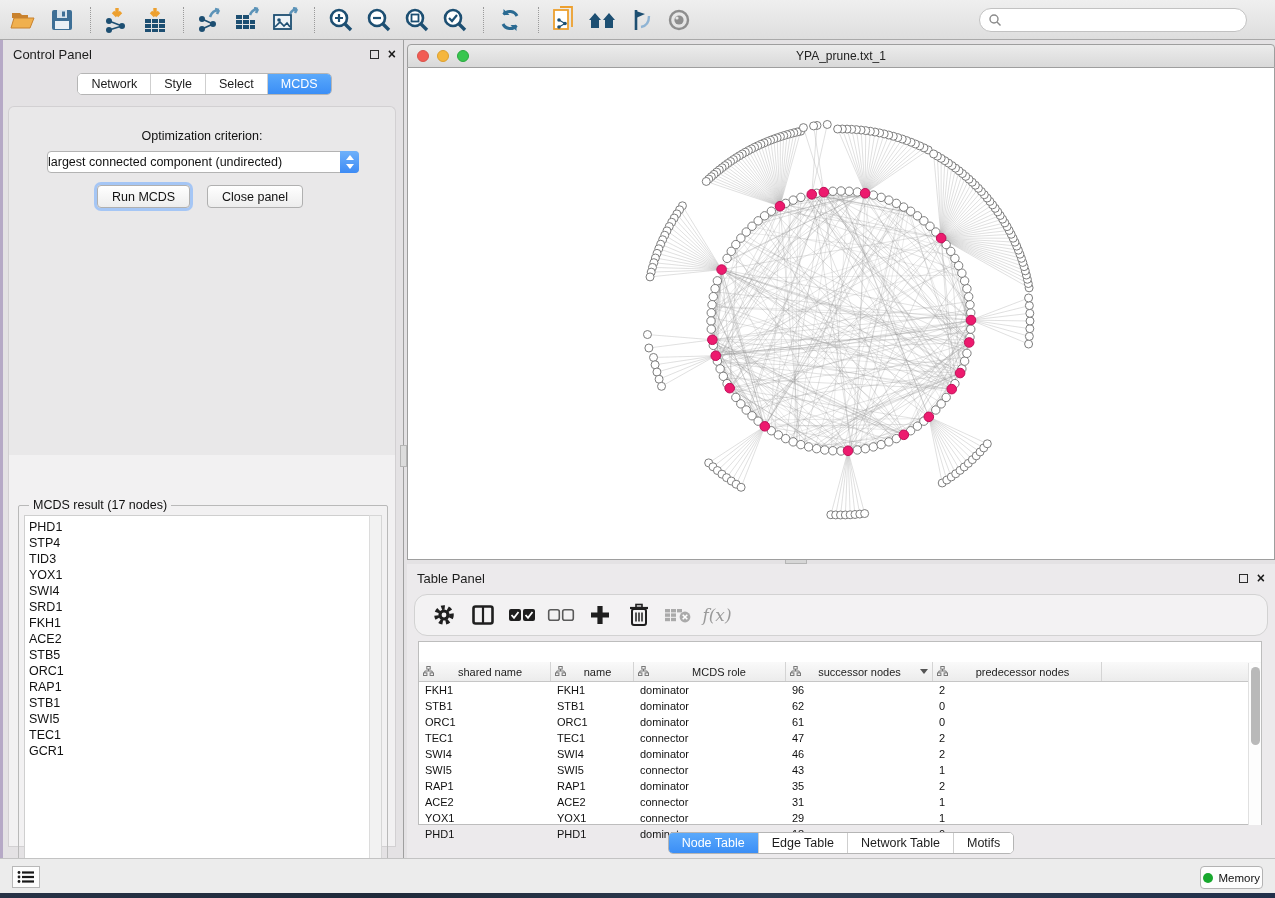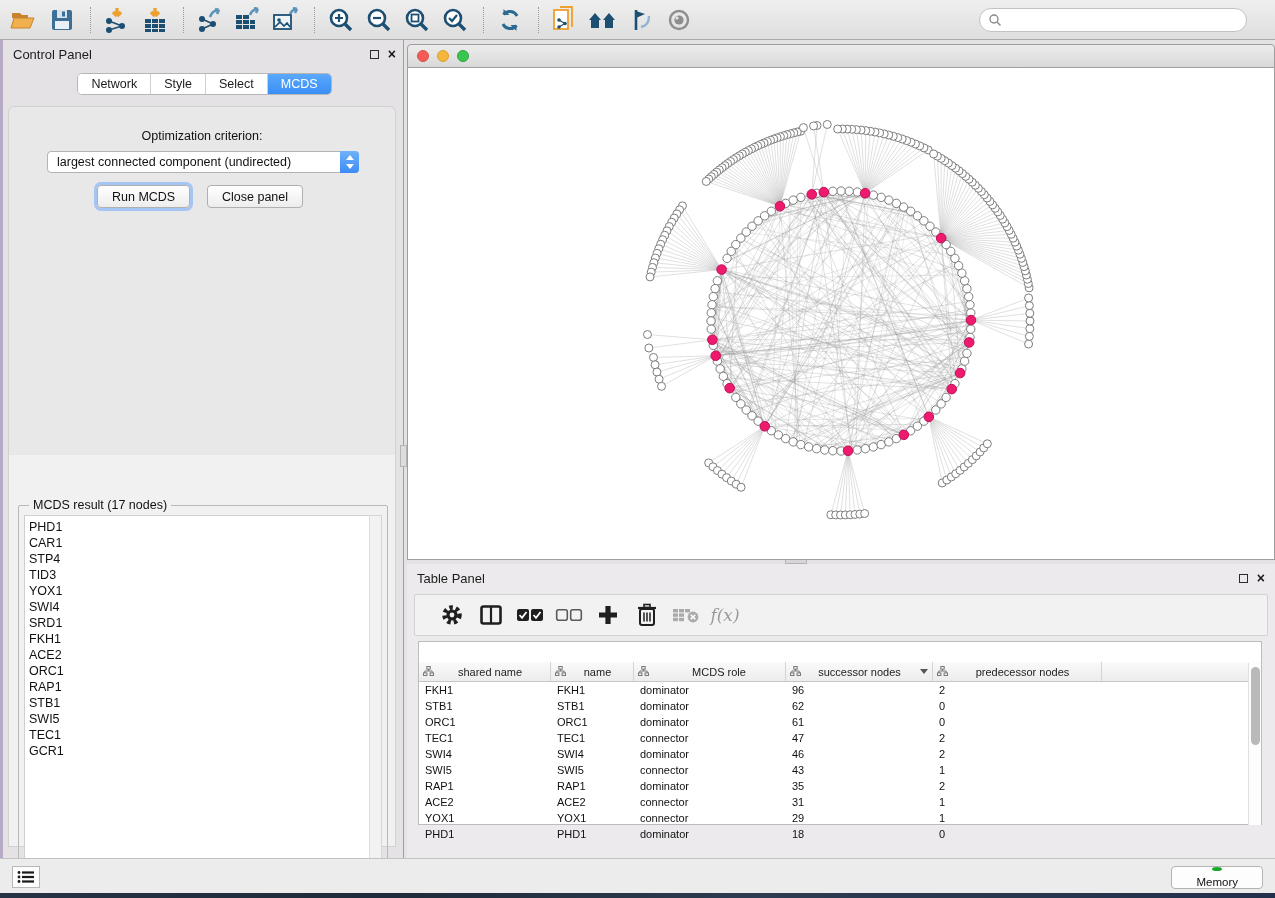--- a/index.html
+++ b/index.html
@@ -38,21 +38,21 @@
   .seg-tab.active { background:linear-gradient(#5aa9fb,#3b8ef6); color:#fff; }
   #cp-tabs-row { position:absolute; left:0; top:33px; width:100%; text-align:center; }
 
   #cp-body { position:absolute; left:5px; top:55px; width:388px; height:360px;
     background:#e9e8e9; border:1px solid #d2d0d2; border-radius:6px 6px 0 0; border-bottom:none;margin-top:11px; }
   #cp-lower { position:absolute; left:5px; top:415px; width:388px; height:392px;
     background:#f2f1f2; border:1px solid #d2d0d2; border-top:none; }
   #opt-label { position:absolute; top:22px; width:100%; text-align:center; font-size:12.5px; color:#111; }
   #opt-select { position:absolute; left:38px; top:44px; width:312px; height:22px; background:#fff;
     border:1px solid #b3b3b3; border-radius:4px; display:flex; align-items:center; }
-  #opt-select .val { flex:1; font-size:12.5px; padding-left:9px; color:#111; white-space:nowrap; }
+  #opt-select .val { flex:1; font-size:12.5px; color:#111; white-space:nowrap; }
   .stepper { width:19px; height:22px; margin:-1px -1px 0 0; border-radius:0 4px 4px 0;
     background:linear-gradient(#6fb1fa,#3d8bf5); position:relative; }
   .stepper:before, .stepper:after { content:""; position:absolute; left:5.5px; border-left:4px solid transparent; border-right:4px solid transparent; }
   .stepper:before { top:4px; border-bottom:5px solid #fff; }
   .stepper:after { bottom:4px; border-top:5px solid #fff; }
   .push-btn { height:23px; padding:0 14px; font-size:12.5px; color:#111;
     background:linear-gradient(#ffffff,#ededed); border:1px solid #b0b0b0; border-radius:4px; }
   #run-btn { position:absolute; left:88px; top:78px; box-shadow:0 0 0 3px rgba(110,170,255,.55); }
   #closep-btn { position:absolute; left:198px; top:78px; }
 
@@ -78,21 +78,21 @@
   .tl { width:12px; height:12px; border-radius:50%; margin-left:8px; display:inline-block; }
   #tl-red { background:#f25c54; border:1px solid #d8544b; margin-left:9px; }
   #tl-yellow { background:#f5b63d; border:1px solid #dca02e; }
   #tl-green { background:#38c64f; border:1px solid #2aa83f; }
   #net-title { position:absolute; left:0; width:100%; text-align:center; font-size:12px; font-weight:500; color:#222; }
   #net-canvas { height:492px; background:#fff; border:1px solid #9e9e9e; border-top:none; }
 
   
   #table-panel { position:absolute; left:407px; top:564px; width:868px; height:294px; background:#eceaec; }
   #tbl-toolbar { position:absolute; left:7px; top:30px; width:854px; height:42px;
-    background:#f3f2f3; border:1px solid #d2d2d2; border-radius:2px; display:flex; align-items:center; padding-left:20px; }
+    background:#f3f2f3; border:1px solid #d2d2d2; border-radius:13px; display:flex; align-items:center; padding-left:12px; }
   .ttbtn { width:34px; height:34px; border:none; background:transparent; display:flex; align-items:center; justify-content:center; margin-right:5px; }
   .fx-label { font-family:"DejaVu Serif", serif; font-style:italic; font-size:17px; color:#9a9a9a; }
 
   #tbl { position:absolute; left:11px; top:77px; width:844px; height:184px; background:#fff; border:1px solid #bdbdbd; }
   #tbl-head { display:flex; height:20px; background:linear-gradient(#fafafa,#ececec); border-bottom:1px solid #c6c6c6;margin-top:20px; }
   .th { display:flex; align-items:center; border-right:1px solid #d4d4d4; font-size:11px; color:#222; position:relative; padding:0 4px; }
   .th .lbl { margin:0 auto; }
   .th .hier { flex:0 0 auto; }
   .chev { width:0; height:0; border-left:4px solid transparent; border-right:4px solid transparent; border-top:5px solid #555; margin-left:2px; }
   #tbl-body { position:relative; }
@@ -100,21 +100,21 @@
   .td { font-size:11px; color:#111; padding:0 6px; white-space:nowrap; overflow:hidden; }
   .td.num { text-align:left; padding-right:14px; }
   #tbl-scroll { position:absolute; right:0; top:21px; width:13px; height:162px; background:#fdfdfd; border-left:1px solid #e0e0e0; }
   #tbl-thumb { position:absolute; left:2px; top:4px; width:9px; height:78px; background:#b9b9b9; border-radius:5px; }
   #tbl-tabs-row { position:absolute; left:0; top:268px; width:100%; text-align:center; }
 
   
   #status-bar { position:absolute; left:0; top:858px; width:1275px; height:35px; background:#ececec; border-top:1px solid #c3c3c3; }
   #list-btn { position:absolute; left:12px; top:7px; width:28px; height:22px; background:#fdfdfd; border:1px solid #b8b8b8; display:flex; align-items:center; justify-content:center; }
   #memory-btn { position:absolute; right:12px; top:7px; height:23px; background:#fdfdfd; border:1px solid #b3b3b3; border-radius:4px;
-    display:flex; align-items:center; gap:5px; padding:0 24px; font-size:11.5px; color:#111;flex-direction:column; }
+    display:flex; align-items:center; gap:5px; padding:0 2px; font-size:11.5px; color:#111; }
   #memory-dot { width:10px; height:10px; border-radius:50%; background:#18a82e; }
 </style>
 </head>
 <body>
 
 <div id="app">
 
   <div id="toolbar">
     <div id="toolbar-icons" style="display:flex;align-items:center;">
         <button class="tbtn">
@@ -293,28 +293,28 @@
       </div>
       <button id="run-btn" class="push-btn">Run MCDS</button>
       <button id="closep-btn" class="push-btn">Close panel</button>
     </div>
 
     <div id="cp-lower">
       <div id="mcds-group">
         <span id="mcds-group-title">MCDS result (17 nodes)</span>
         <div id="mcds-list">
             <div class="mcds-item">PHD1</div>
-            <div class="mcds-item">CAR1</div>
             <div class="mcds-item">STP4</div>
             <div class="mcds-item">TID3</div>
             <div class="mcds-item">YOX1</div>
             <div class="mcds-item">SWI4</div>
             <div class="mcds-item">SRD1</div>
             <div class="mcds-item">FKH1</div>
             <div class="mcds-item">ACE2</div>
+            <div class="mcds-item">STB5</div>
             <div class="mcds-item">ORC1</div>
             <div class="mcds-item">RAP1</div>
             <div class="mcds-item">STB1</div>
             <div class="mcds-item">SWI5</div>
             <div class="mcds-item">TEC1</div>
             <div class="mcds-item">GCR1</div>
           </div>
         <div id="mcds-scroll"></div>
       </div>
     </div>
@@ -326,20 +326,21 @@
     </div>
   <div id="h-split">
       <span class="grip"></span>
     </div>
 
   <div id="net-window">
     <div id="net-titlebar">
       <span id="tl-red" class="tl"></span>
       <span id="tl-yellow" class="tl"></span>
       <span id="tl-green" class="tl"></span>
+      <span id="net-title">YPA_prune.txt_1</span>
     </div>
     <div id="net-canvas">
       <svg id="net-svg" width="866" height="490" viewBox="0 0 866 490">
           <line x1="371.9686968378342" y1="138.2168129283395" x2="553.2729816246346" y2="203.6602605284511" stroke="#8f8f8f" stroke-width="0.65" opacity="0.4"></line>
           <line x1="371.9686968378342" y1="138.2168129283395" x2="561.6340085944677" y2="271.79605897305106" stroke="#8f8f8f" stroke-width="0.65" opacity="0.4"></line>
           <line x1="371.9686968378342" y1="138.2168129283395" x2="392.07400678667375" y2="376.3898824033104" stroke="#8f8f8f" stroke-width="0.65" opacity="0.4"></line>
           <line x1="371.9686968378342" y1="138.2168129283395" x2="304.1783624100409" y2="270.4638394587568" stroke="#8f8f8f" stroke-width="0.65" opacity="0.4"></line>
           <line x1="371.9686968378342" y1="138.2168129283395" x2="325.24058721529576" y2="180.28199015171194" stroke="#8f8f8f" stroke-width="0.65" opacity="0.4"></line>
           <line x1="371.9686968378342" y1="138.2168129283395" x2="305.9149946001829" y2="225.6248031508727" stroke="#8f8f8f" stroke-width="0.65" opacity="0.4"></line>
           <line x1="371.9686968378342" y1="138.2168129283395" x2="441.2237552468385" y2="123.26037671690233" stroke="#8f8f8f" stroke-width="0.65" opacity="0.4"></line>
@@ -1248,20 +1249,26 @@
             <div class="td" style="width: 83px;">PHD1</div>
             <div class="td" style="width: 152px;">dominator</div>
             <div class="td num" style="width: 147px;">18</div>
             <div class="td num" style="width: 169px;">0</div>
           </div>
         </div>
       <div id="tbl-scroll">
           <div id="tbl-thumb"></div>
         </div>
     </div>
+    <div id="tbl-tabs-row"><span id="tbl-tabs" class="seg-tabs">
+          <button class="seg-tab active">Node Table</button>
+          <button class="seg-tab">Edge Table</button>
+          <button class="seg-tab">Network Table</button>
+          <button class="seg-tab">Motifs</button>
+        </span></div>
   </div>
 
   <div id="status-bar">
     <button id="list-btn">
       <svg width="18" height="14" viewBox="0 0 18 14">
         <circle cx="2" cy="2.5" r="1.4" fill="#1a1a1a"></circle>
           <circle cx="2" cy="7" r="1.4" fill="#1a1a1a"></circle>
           <circle cx="2" cy="11.5" r="1.4" fill="#1a1a1a"></circle>
         <rect x="5" y="1.4" width="12" height="2.2" fill="#1a1a1a"></rect>
           <rect x="5" y="5.9" width="12" height="2.2" fill="#1a1a1a"></rect>

